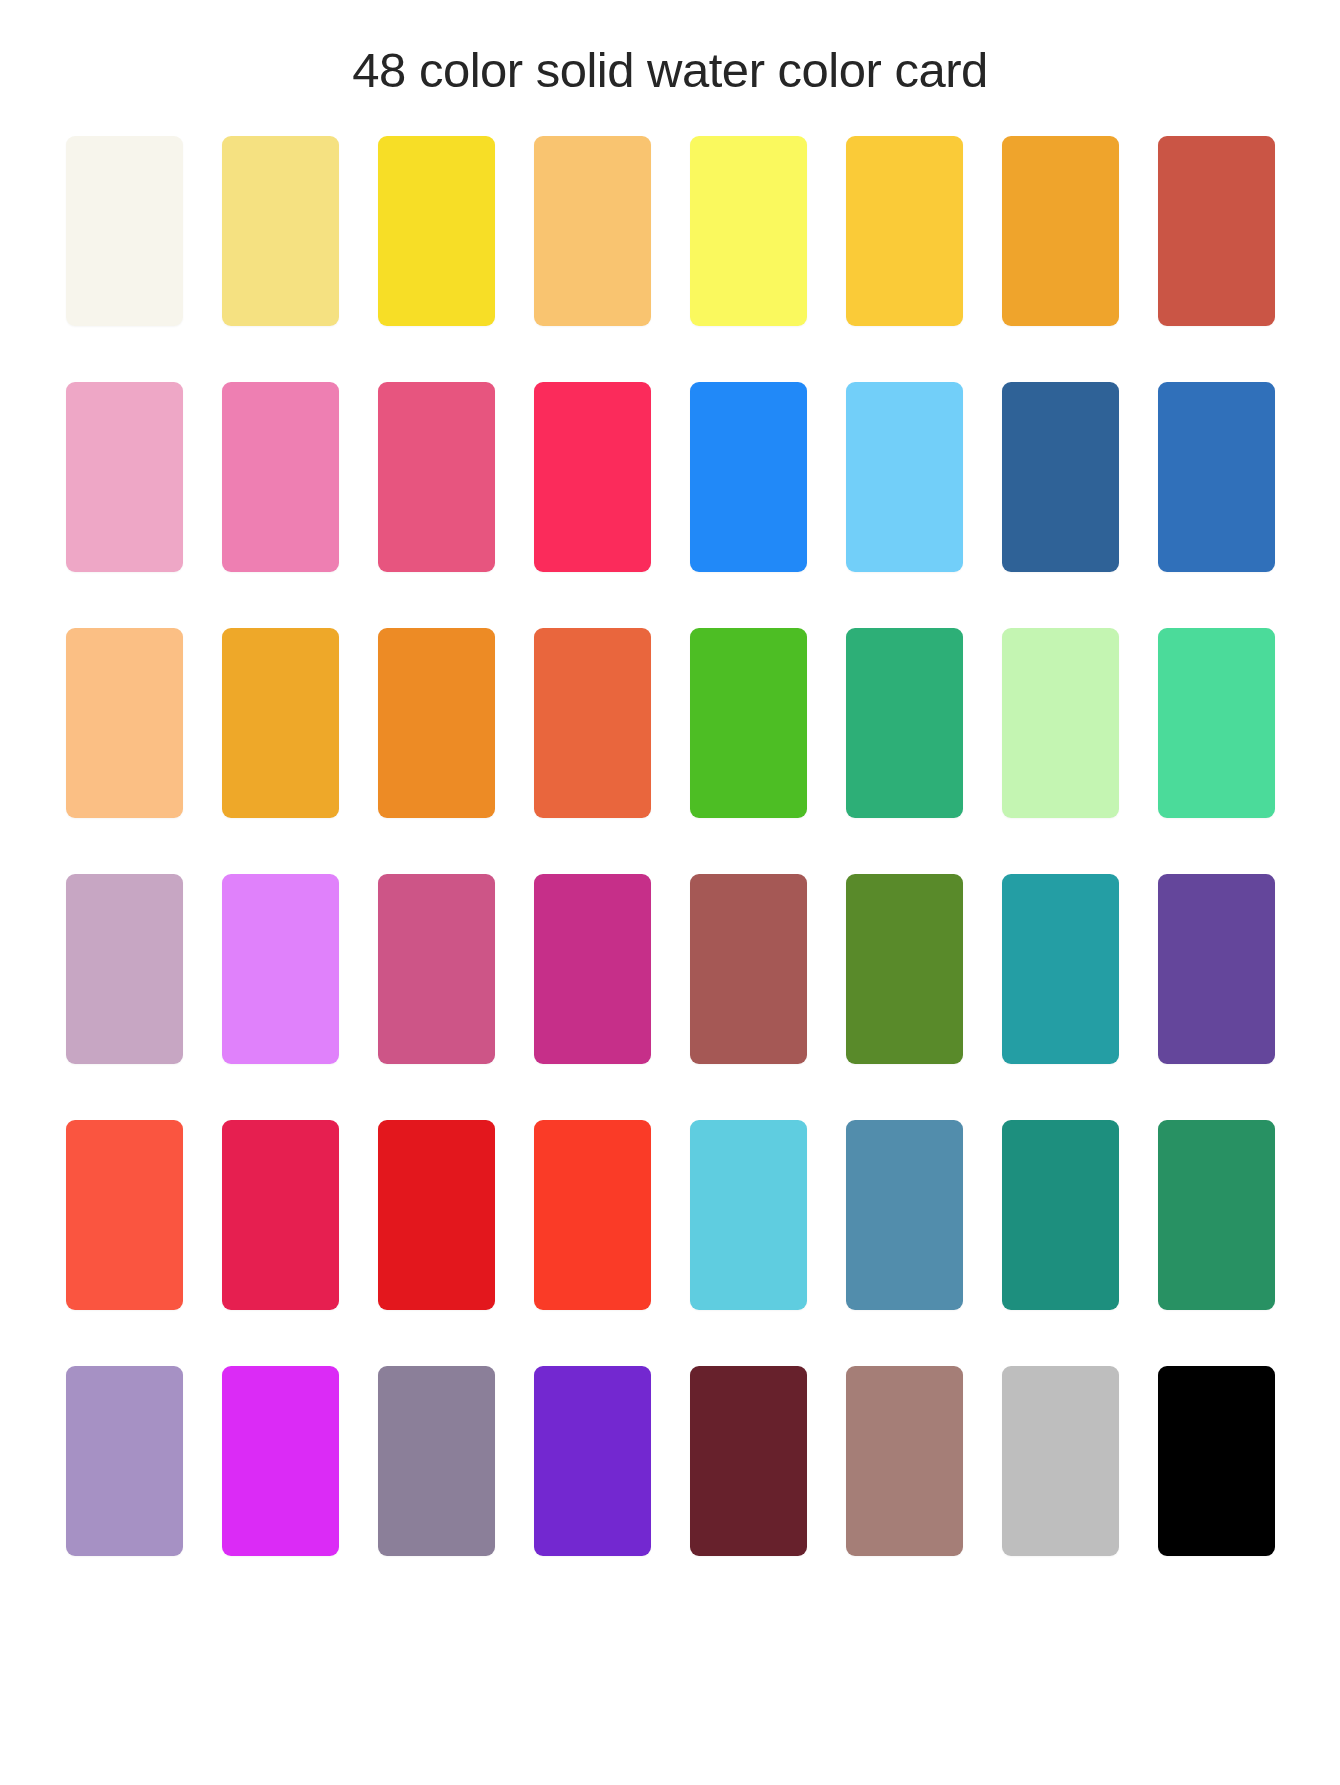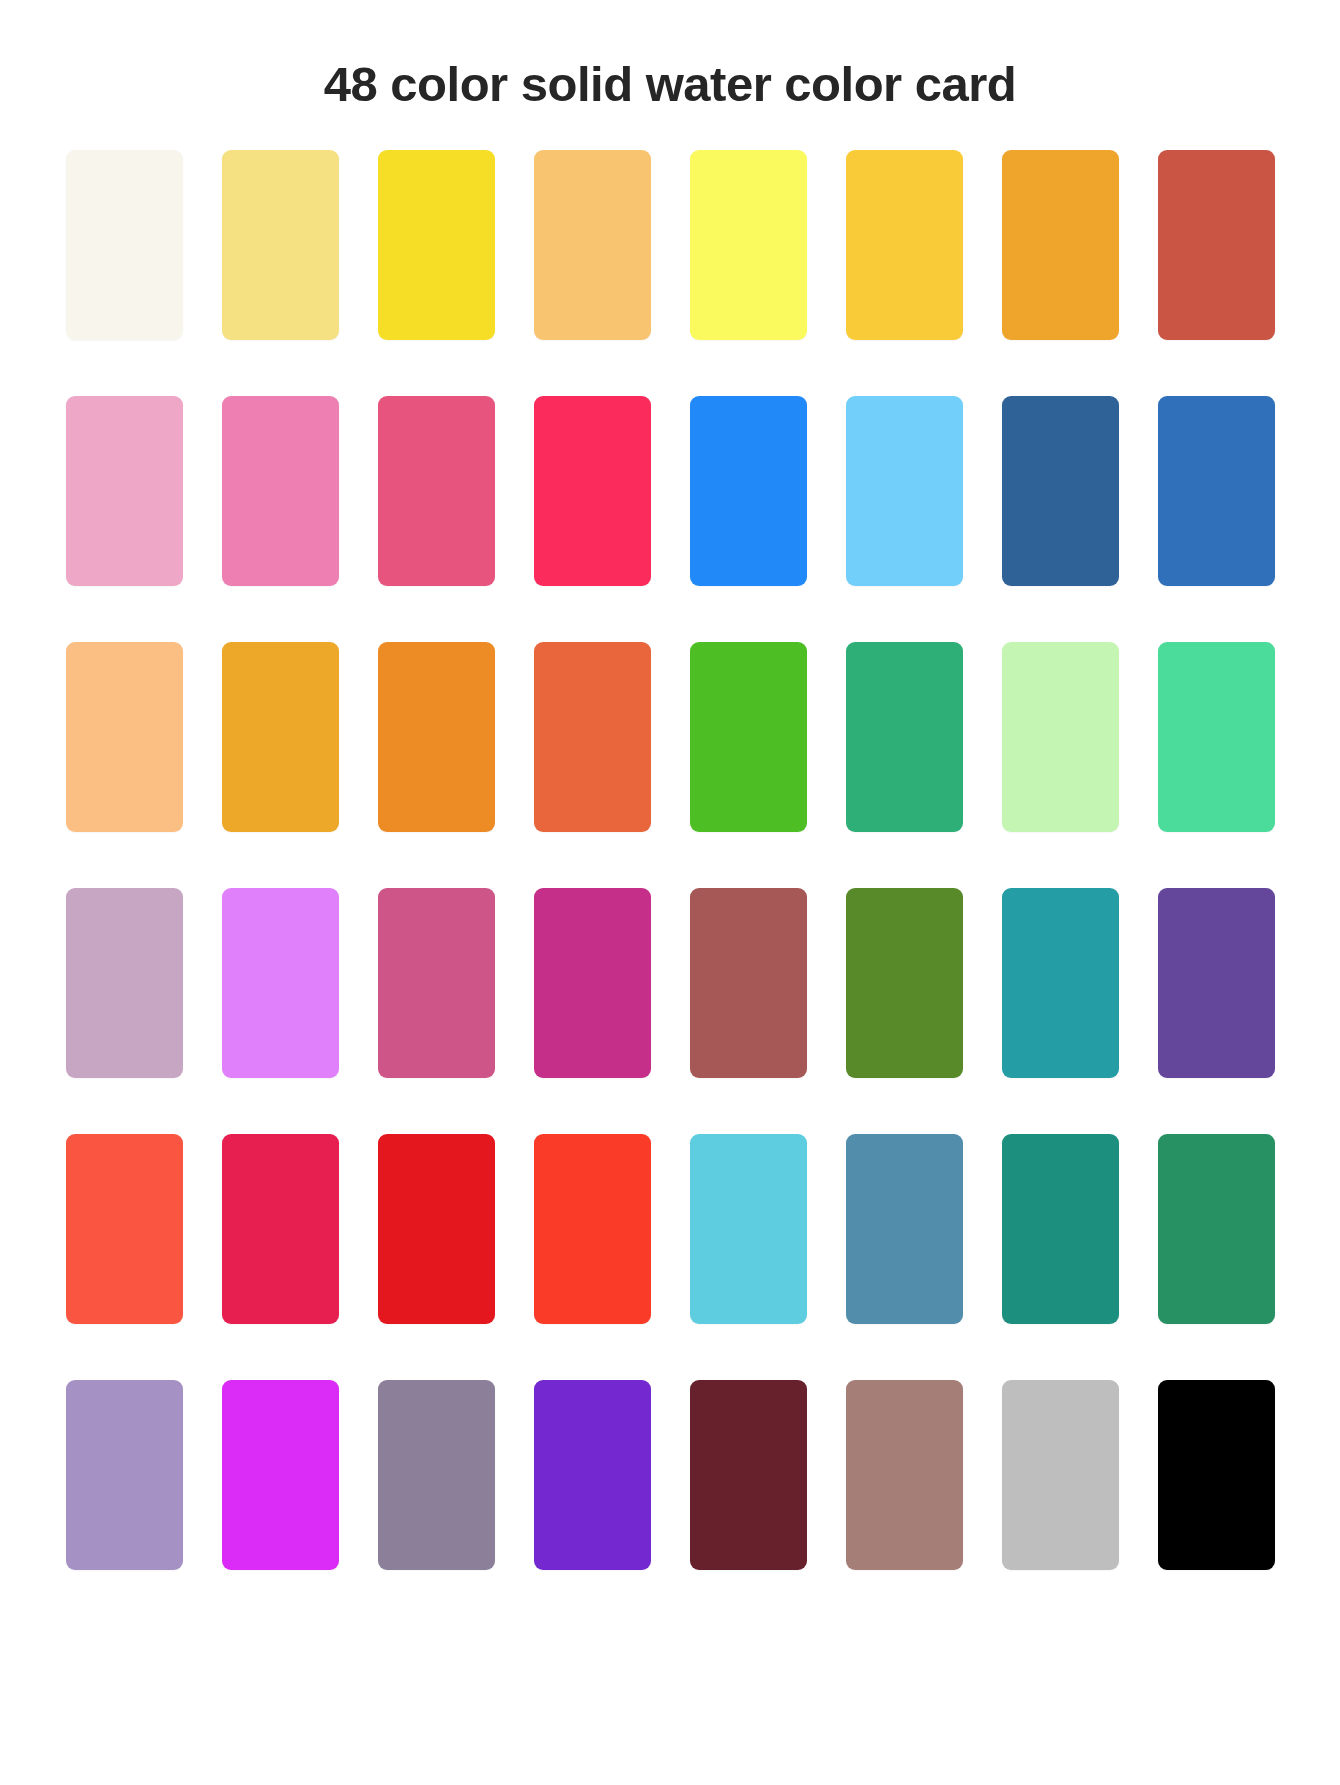--- a/index.html
+++ b/index.html
@@ -19,28 +19,28 @@
     width: 1340px;
     height: 1785px;
     background: #ffffff;
     position: relative;
     display: flex;
     flex-direction: column;
     align-items: center;
   }
   .page-title {
     font-family: "Liberation Sans", sans-serif;
-    font-weight: bold;
+    font-weight: normal;
     font-size: 49px;
     line-height: 1.1;
     letter-spacing: -0.5px;
     color: #262626;
     text-align: center;
     margin: 0;
-    padding-top: 58px;
+    padding-top: 44px;
     padding-bottom: 0;
     width: 100%;
   }
   .swatch-grid {
     margin-top: 38px;
     width: 1240px;
     display: grid;
     grid-template-columns: repeat(8, 117px);
     grid-auto-rows: 190px;
     column-gap: 39px;

